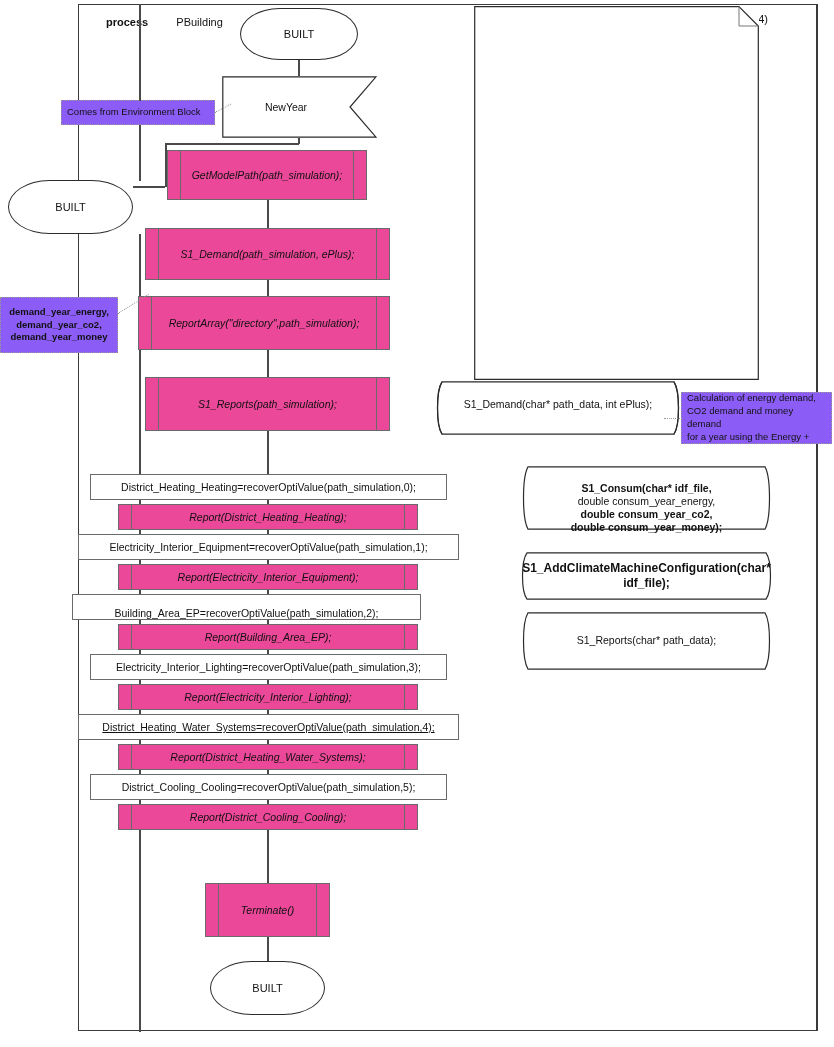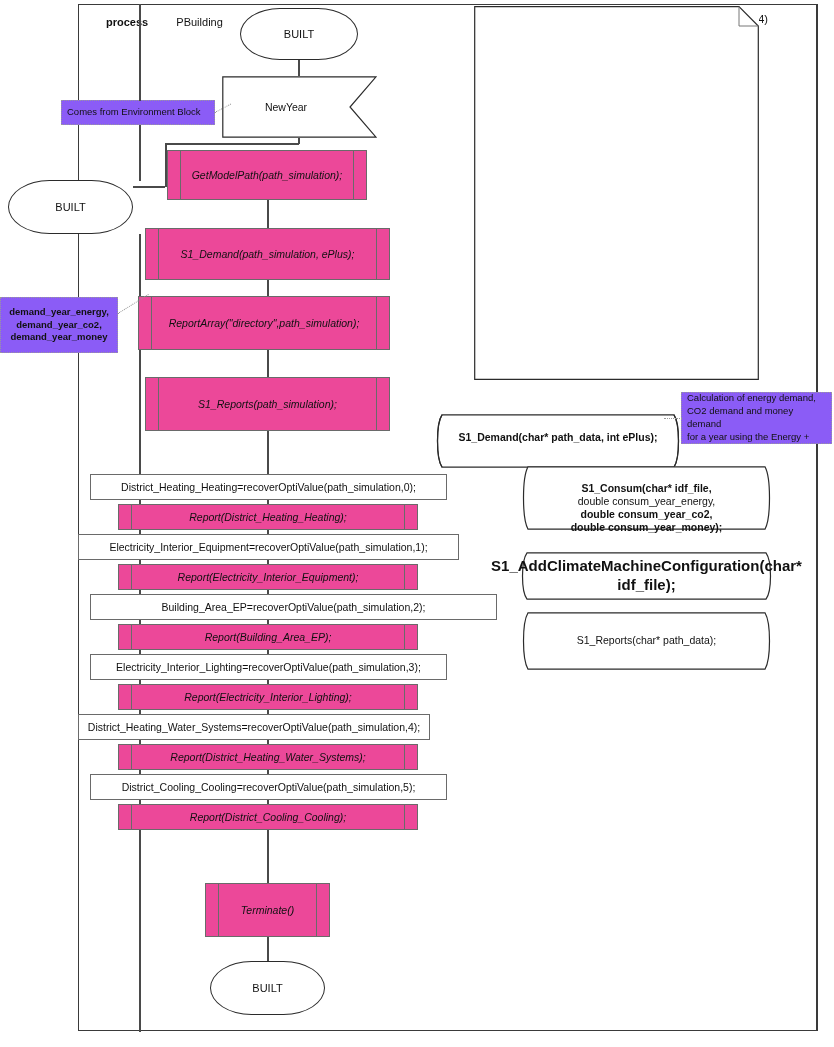--- a/index.html
+++ b/index.html
@@ -191,41 +191,41 @@
       <div class="abs task" style="left: 78px; width: 381px; position: absolute; top: 534px; height: 26px;">
         <span>Electricity_Interior_Equipment=recoverOptiValue(path_simulation,1);</span>
       </div>
       <div class="abs vline" style="left: 267px; top: 560px; height: 34px;"></div>
       <div class="proc" style="left: 118px; width: 300px; position: absolute; top: 564px; height: 26px;">
         <span class="bar l"></span>
         <span class="bar r"></span>
         <span class="lbl">Report(Electricity_Interior_Equipment);</span>
       </div>
       <div class="abs vline" style="left: 267px; top: 590px; height: 34px;"></div>
-      <div class="abs task" style="left: 90px; width: 407px; position: absolute; top: 594px; height: 26px;">
+      <div class="abs task" style="left: 72px; width: 349px; position: absolute; top: 594px; height: 26px; align-items: flex-end;">
         <span>Building_Area_EP=recoverOptiValue(path_simulation,2);</span>
       </div>
       <div class="abs vline" style="left: 267px; top: 620px; height: 34px;"></div>
       <div class="proc" style="left: 118px; width: 300px; position: absolute; top: 624px; height: 26px;">
         <span class="bar l"></span>
         <span class="bar r"></span>
         <span class="lbl">Report(Building_Area_EP);</span>
       </div>
       <div class="abs vline" style="left: 267px; top: 650px; height: 34px;"></div>
       <div class="abs task" style="left: 90px; width: 357px; position: absolute; top: 654px; height: 26px;">
         <span>Electricity_Interior_Lighting=recoverOptiValue(path_simulation,3);</span>
       </div>
       <div class="abs vline" style="left: 267px; top: 680px; height: 34px;"></div>
       <div class="proc" style="left: 118px; width: 300px; position: absolute; top: 684px; height: 26px;">
         <span class="bar l"></span>
         <span class="bar r"></span>
         <span class="lbl">Report(Electricity_Interior_Lighting);</span>
       </div>
       <div class="abs vline" style="left: 267px; top: 710px; height: 34px;"></div>
-      <div class="abs task" style="left: 78px; width: 352px; position: absolute; top: 714px; height: 26px;">
+      <div class="abs task" style="left: 78px; width: 381px; position: absolute; top: 714px; height: 26px; text-decoration: underline;">
         <span>District_Heating_Water_Systems=recoverOptiValue(path_simulation,4);</span>
       </div>
       <div class="abs vline" style="left: 267px; top: 740px; height: 34px;"></div>
       <div class="proc" style="left: 118px; width: 300px; position: absolute; top: 744px; height: 26px;">
         <span class="bar l"></span>
         <span class="bar r"></span>
         <span class="lbl">Report(District_Heating_Water_Systems);</span>
       </div>
       <div class="abs vline" style="left: 267px; top: 770px; height: 34px;"></div>
       <div class="abs task" style="left: 90px; width: 357px; position: absolute; top: 774px; height: 26px;">
@@ -244,21 +244,21 @@
     <span class="bar l"></span>
     <span class="bar r"></span>
     <span class="lbl">Terminate()</span>
   </div>
   <div class="abs vline" style="left:267px;top:937px;height:24px;"></div>
 
   <div class="abs state" style="left:210px;top:961px;width:115px;height:54px;">
     <span>BUILT</span>
   </div>
 
-  <div class="pdecl" style="left:428px;top:414px;width:260px;height:48px;font-weight:bold;">
+  <div class="pdecl" style="left:428px;top:381px;width:260px;height:48px;">
     <svg width="260" height="54" style="position:absolute;left:0;top:0;">
       <path d="M14,0.8 L246,0.8 C252,10 252,44 246,53.2 L14,53.2 C8,44 8,10 14,0.8 Z" fill="#fff" stroke="#2b2b2b" stroke-width="1.2"></path>
       <path d="M14,0.8 C8,10 8,44 14,53.2" fill="none" stroke="#2b2b2b" stroke-width="1.2"></path>
       <path d="M246,0.8 C252,10 252,44 246,53.2" fill="none" stroke="#2b2b2b" stroke-width="1.2"></path>
     </svg>
     <div class="lbl">
         <div>S1_Demand(char* path_data, int ePlus);</div>
       </div>
   </div>
 
@@ -276,21 +276,21 @@
         <div style="font-weight: normal;">double consum_year_energy,</div>
         <div style="font-weight: bold;">double consum_year_co2,</div>
         <div style="font-weight: bold;">double consum_year_money);</div>
       </div>
   </div>
 
   <div class="pdecl" style="left:514px;top:552px;width:265px;height:48px;">
     <svg width="265" height="48" style="position:absolute;left:0;top:0;">
       <path d="M13,0.8 L252,0.8 C258,9 258,39 252,47.2 L13,47.2 C7,39 7,9 13,0.8 Z" fill="#fff" stroke="#2b2b2b" stroke-width="1.2"></path>
     </svg>
-    <div class="lbl" style="font-size:15px;">
+    <div class="lbl" style="font-size:12px;">
         <div style="font-weight: bold;">S1_AddClimateMachineConfiguration(char* idf_file);</div>
       </div>
   </div>
 
   <div class="pdecl" style="left:514px;top:612px;width:265px;height:58px;">
     <svg width="265" height="58" style="position:absolute;left:0;top:0;">
       <path d="M14,0.8 L251,0.8 C257,11 257,47 251,57.2 L14,57.2 C8,47 8,11 14,0.8 Z" fill="#fff" stroke="#2b2b2b" stroke-width="1.2"></path>
     </svg>
     <div class="lbl">
         <div>S1_Reports(char* path_data);</div>

